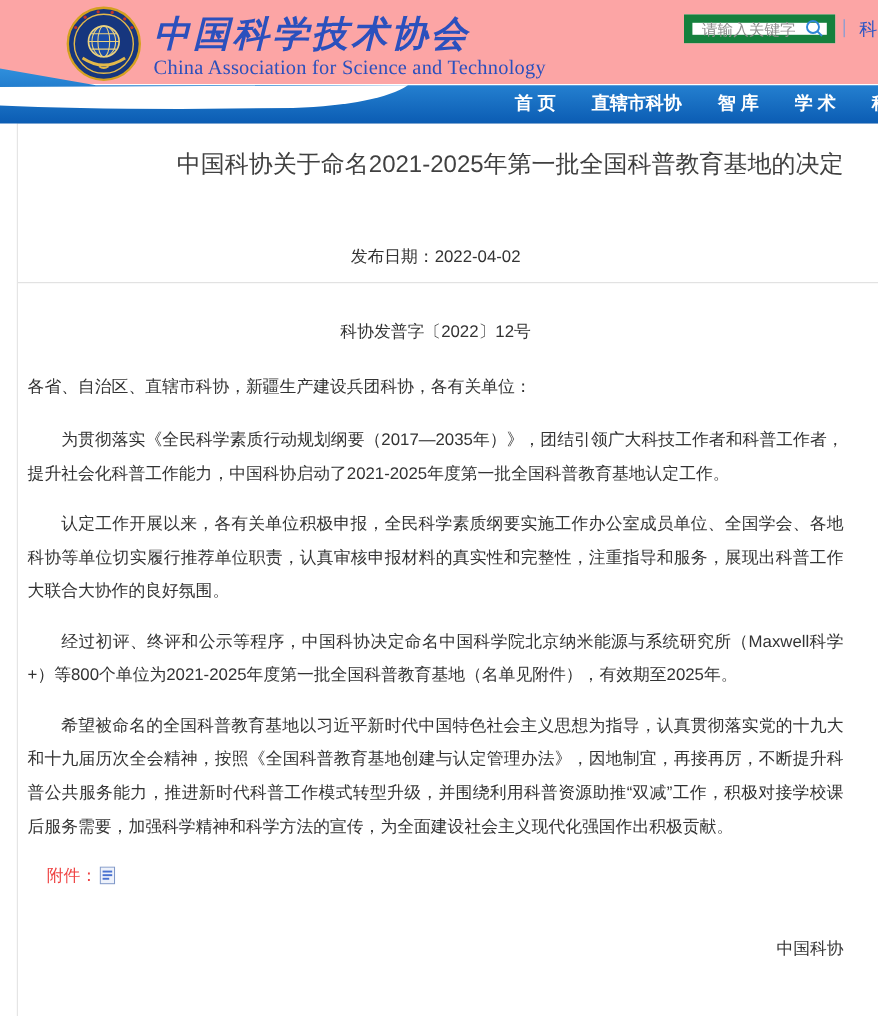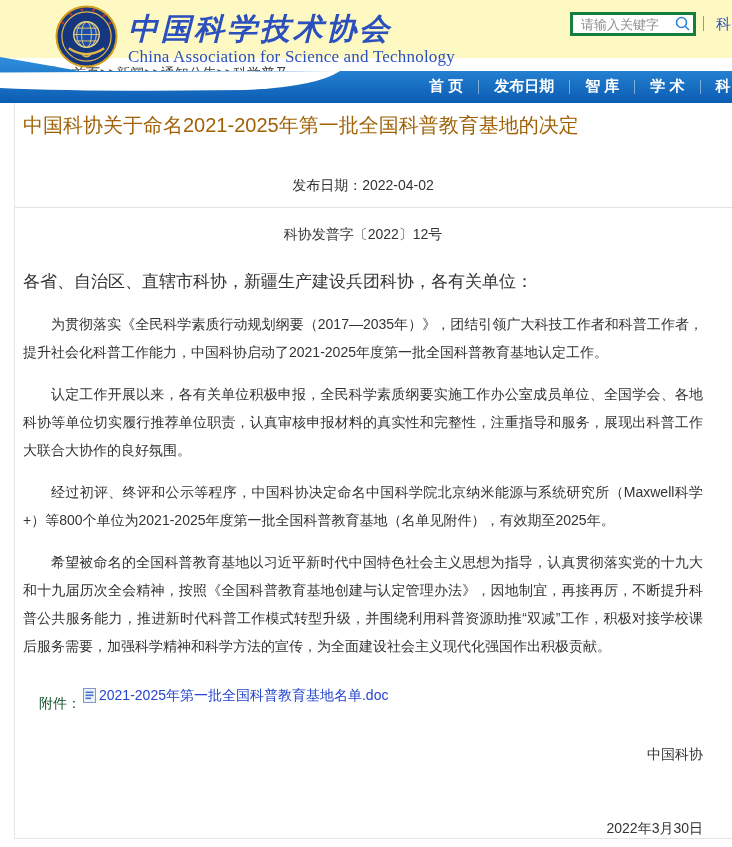--- a/index.html
+++ b/index.html
@@ -4,57 +4,57 @@
 <style>
   * { margin:0; padding:0; box-sizing:border-box; }
   html,body { background:#fff; }
   body {
     width:732px; height:847px; overflow:hidden; position:relative;
     font-family:"Liberation Sans","DejaVu Sans",sans-serif;
     color:#333;
   }
 
   
-  .header { position:relative; height:58px; background:#fef9c3; }
+  .header { position:relative; height:70px; background:#fca5a5; }
   .logo-wrap { position:absolute; left:55px; top:5px; display:flex; cursor:pointer; }
   .emblem { width:63px; height:63px; }
   .brand { margin-left:10px; padding-top:7px; }
   .brand-cn { font-size:30px; font-weight:bold; font-style:italic; color:#2b50bd; letter-spacing:3px; line-height:34px; }
   .brand-en { font-size:17px; color:#2b50bd; font-family:"Liberation Serif","DejaVu Serif",serif; margin-top:1px; letter-spacing:0.2px; }
-  .search { position:absolute; left:570px; top:12px; width:126px; height:24px; border:3px solid #15803d; background:#fff; display:flex; align-items:center; }
+  .search { position:absolute; left:570px; top:12px; width:126px; height:24px; border:7px solid #15803d; background:#fff; display:flex; align-items:center; }
   .search input { border:none; outline:none; flex:1; min-width:0; font-size:13px; color:#333; padding-left:8px; background:transparent; font-family:inherit; }
   .search input::placeholder { color:#8f8f8f; }
   .search-icon { width:20px; height:18px; cursor:pointer; flex:0 0 auto; }
   .hdr-sep { position:absolute; left:703px; top:16px; width:1px; height:15px; background:#7c9cd8; }
   .hdr-link { position:absolute; left:716px; top:15px; font-size:15px; color:#2a55c5; cursor:pointer; white-space:nowrap; }
 
   
   .band { position:absolute; left:0; top:54px; width:732px; height:50px; }
   .nav-row { position:absolute; left:0; top:70px; width:732px; height:33px; display:flex; align-items:center; padding-left:405px;margin-left:24px; }
   .nav-item { color:#fff; font-size:15px; font-weight:bold; white-space:nowrap; cursor:pointer; }
   .nav-sep { width:1px; height:14px; background:rgba(255,255,255,0.45); margin:0 15px; }
 
   
   .breadcrumb { height:30px; line-height:30px; font-size:14px; color:#404040; padding-left:2px; background:#fff; white-space:nowrap; }
   .crumb-link { cursor:pointer; }
 
   
   .content-box { margin-left:14px; margin-top:2px; width:730px; min-height:716px; border:1px solid #e5e5e5; background:#fff; padding-top:20px; }
   .inner { width:680px; margin-left:8px; }
-  .article-title { font-size:20px; font-weight:400; color:#a16207; text-align:left; line-height:28px; }
-  .pub-date { text-align:center; font-size:14px; color:#333; margin-top:36px; line-height:20px; }
+  .article-title { font-size:20px; font-weight:400; color:#404040; text-align:right; line-height:28px; }
+  .pub-date { text-align:center; font-size:14px; color:#333; margin-top:52px; line-height:20px; }
   .divider { border:none; border-top:1px solid #e2e2e2; margin-top:12px; width:100%; }
-  .doc-number { text-align:center; font-size:14px; color:#333; margin-top:16px; line-height:20px; }
-  .salutation { font-size:17px; color:#333; margin-top:24px; line-height:28px; }
+  .doc-number { text-align:center; font-size:14px; color:#333; margin-top:30px; line-height:20px; }
+  .salutation { font-size:14px; color:#333; margin-top:24px; line-height:28px;font-family:Liberation Serif, serif; }
   .para { font-size:14px; color:#333; line-height:28px; text-indent:2em; margin-top:14px; text-align:justify; }
   .attach-row { margin-top:16px; padding-left:16px; font-size:14px; line-height:22px; display:flex; align-items:center; }
-  .attach-label { color:#14532d;margin-top:16px; }
+  .attach-label { color:#ef4444; }
   .doc-icon { width:13px; height:15px; margin:0 3px 0 2px; }
   .attach-link { color:#2545cc; cursor:pointer; text-decoration:none; }
-  .signature { text-align:right; font-size:14px; color:#333; margin-top:30px; line-height:20px; }
+  .signature { text-align:right; font-size:14px; color:#333; margin-top:40px; line-height:20px; }
   .sign-date { text-align:right; font-size:14px; color:#333; margin-top:54px; line-height:20px; }
 </style>
 </head>
 <body>
 
 <div>
 
   <header class="header">
     <div class="logo-wrap">
       <svg class="emblem" viewBox="0 0 64 64">
@@ -103,21 +103,21 @@
         <stop offset="1" stop-color="#0b5cb3"></stop>
       </linearGradient>
     </defs>
     <path d="M0,3 L80,17 L732,17 L732,49 L0,49 Z" fill="url(#navgrad)"></path>
     <path d="M0,18.5 L340,17 Q316,33 244,36 L150,36.8 Q60,36.8 0,34 Z" fill="#ffffff"></path>
   </svg>
 
   <nav class="nav-row">
     <span class="nav-item">首 页</span>
     <span class="nav-sep"></span>
-    <span class="nav-item">发布日期</span>
+    <span class="nav-item">直辖市科协</span>
     <span class="nav-sep"></span>
     <span class="nav-item">智 库</span>
     <span class="nav-sep"></span>
     <span class="nav-item">学 术</span>
     <span class="nav-sep"></span>
     <span class="nav-item">科 普</span>
   </nav>
 
   <div class="breadcrumb">
     <span>当前位置：</span><span class="crumb-link">首页</span><span>&gt;&gt;</span><span class="crumb-link">新闻</span><span>&gt;&gt;</span><span class="crumb-link">通知公告</span><span>&gt;&gt;</span><span class="crumb-link">科学普及</span>
@@ -138,21 +138,20 @@
       <p class="para">希望被命名的全国科普教育基地以习近平新时代中国特色社会主义思想为指导，认真贯彻落实党的十九大和十九届历次全会精神，按照《全国科普教育基地创建与认定管理办法》，因地制宜，再接再厉，不断提升科普公共服务能力，推进新时代科普工作模式转型升级，并围绕利用科普资源助推“双减”工作，积极对接学校课后服务需要，加强科学精神和科学方法的宣传，为全面建设社会主义现代化强国作出积极贡献。</p>
 
       <div class="attach-row">
         <span class="attach-label">附件：</span>
         <svg class="doc-icon" viewBox="0 0 13 15">
           <rect x="0.5" y="0.5" width="12" height="14" fill="#eef2fb" stroke="#8098c8" stroke-width="1"></rect>
           <rect x="2.5" y="3.5" width="8" height="1.6" fill="#4a72d0"></rect>
           <rect x="2.5" y="6.5" width="8" height="1.6" fill="#4a72d0"></rect>
           <rect x="2.5" y="9.5" width="5.5" height="1.6" fill="#4a72d0"></rect>
         </svg>
-        <a class="attach-link">2021-2025年第一批全国科普教育基地名单.doc</a>
       </div>
 
       <div class="signature">中国科协</div>
       <div class="sign-date">2022年3月30日</div>
     </div>
   </main>
 
 </div>
 
 </body></html>

